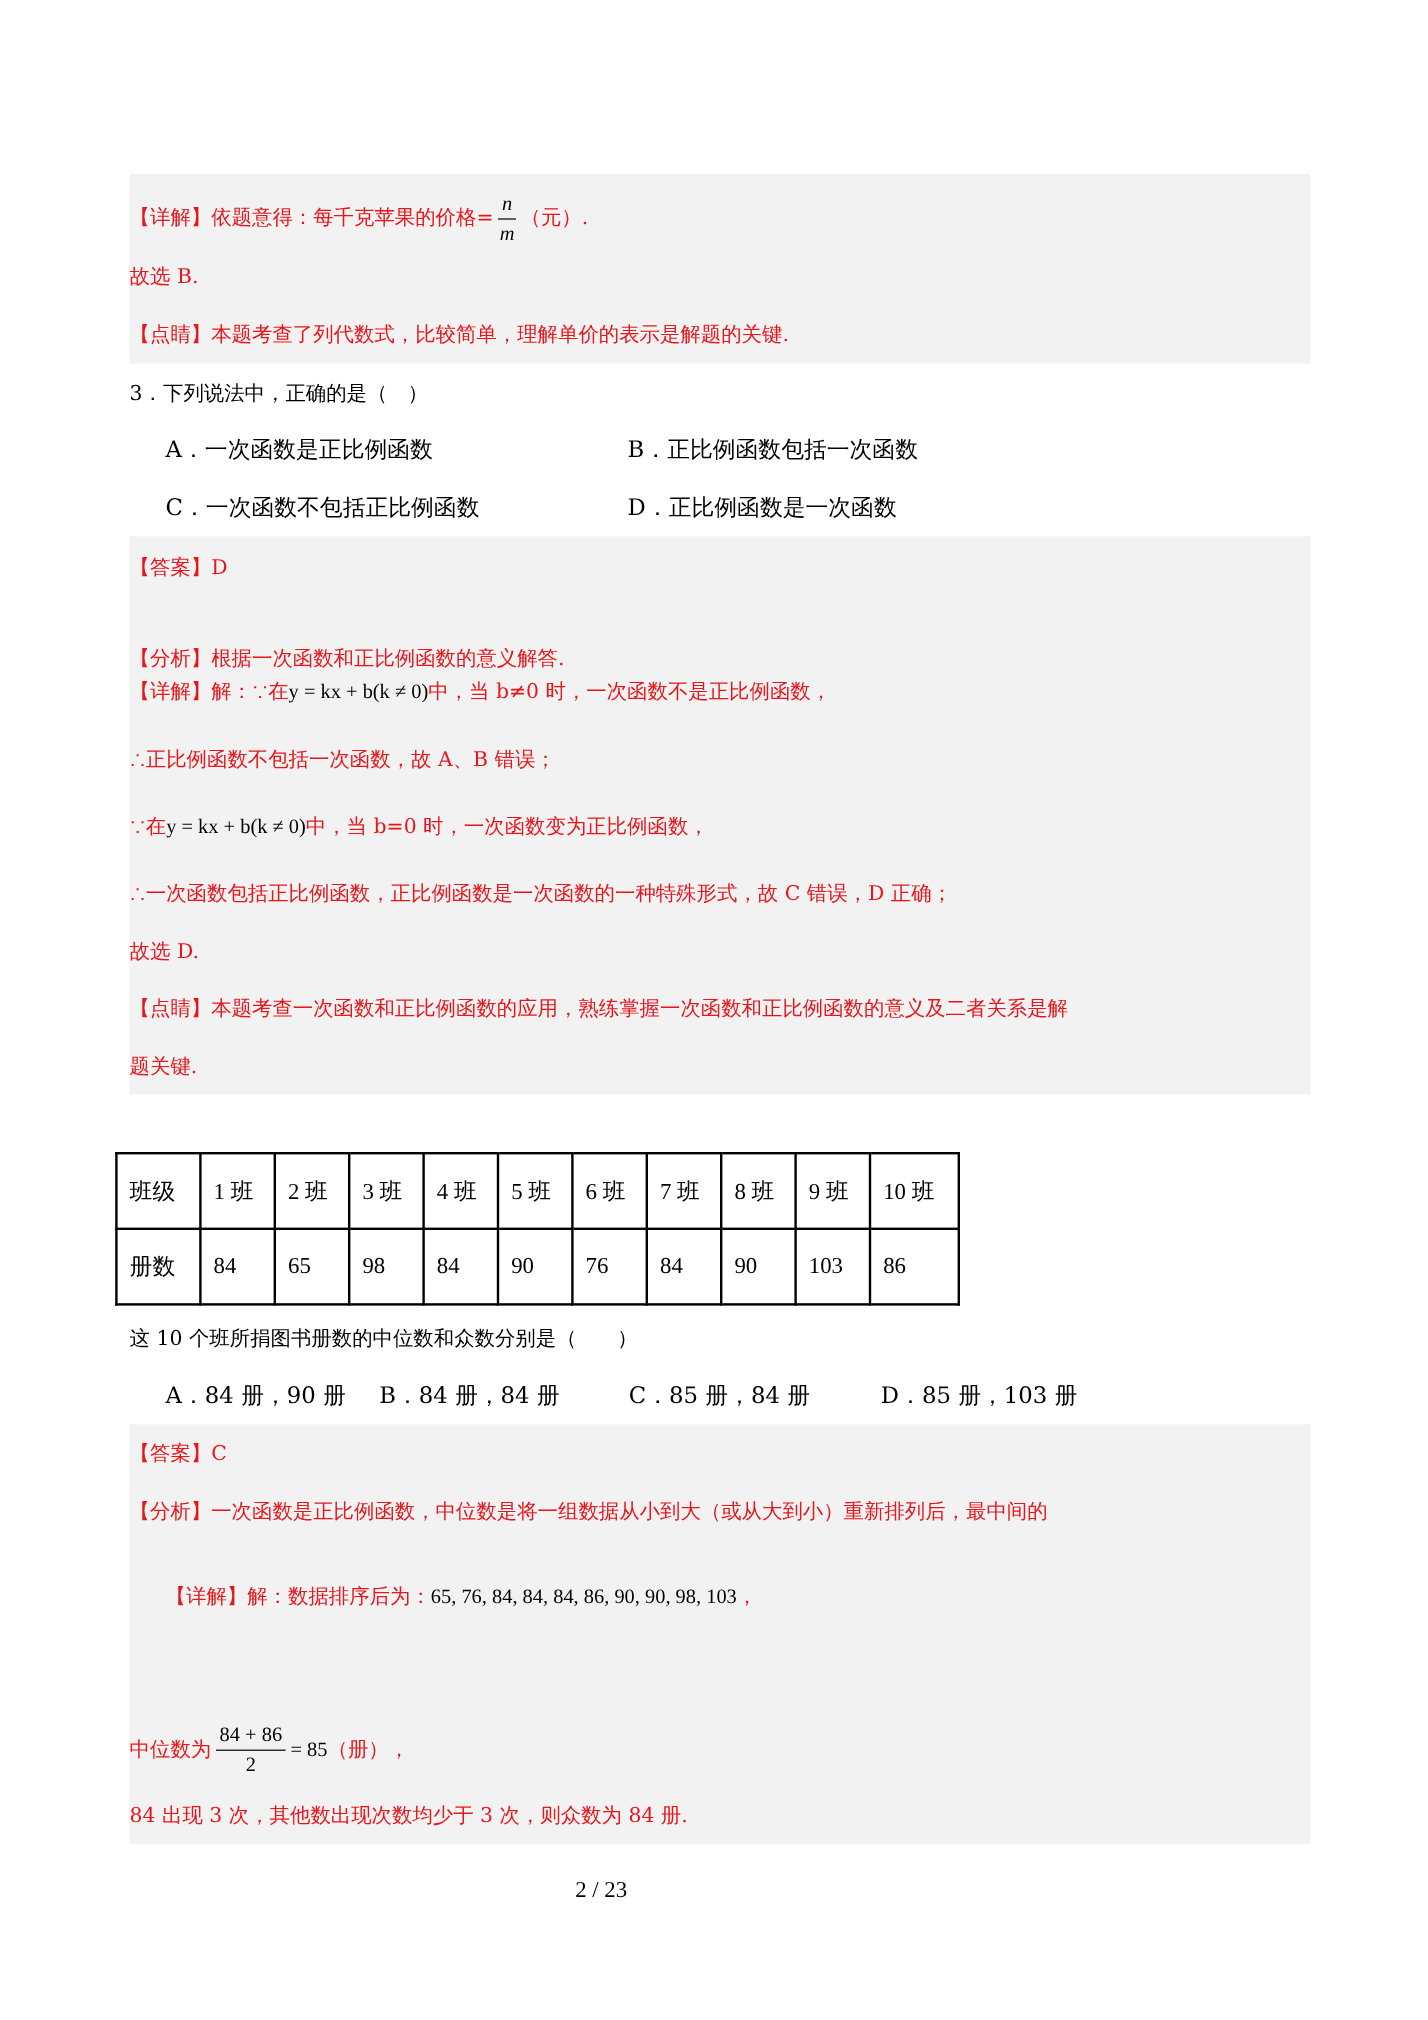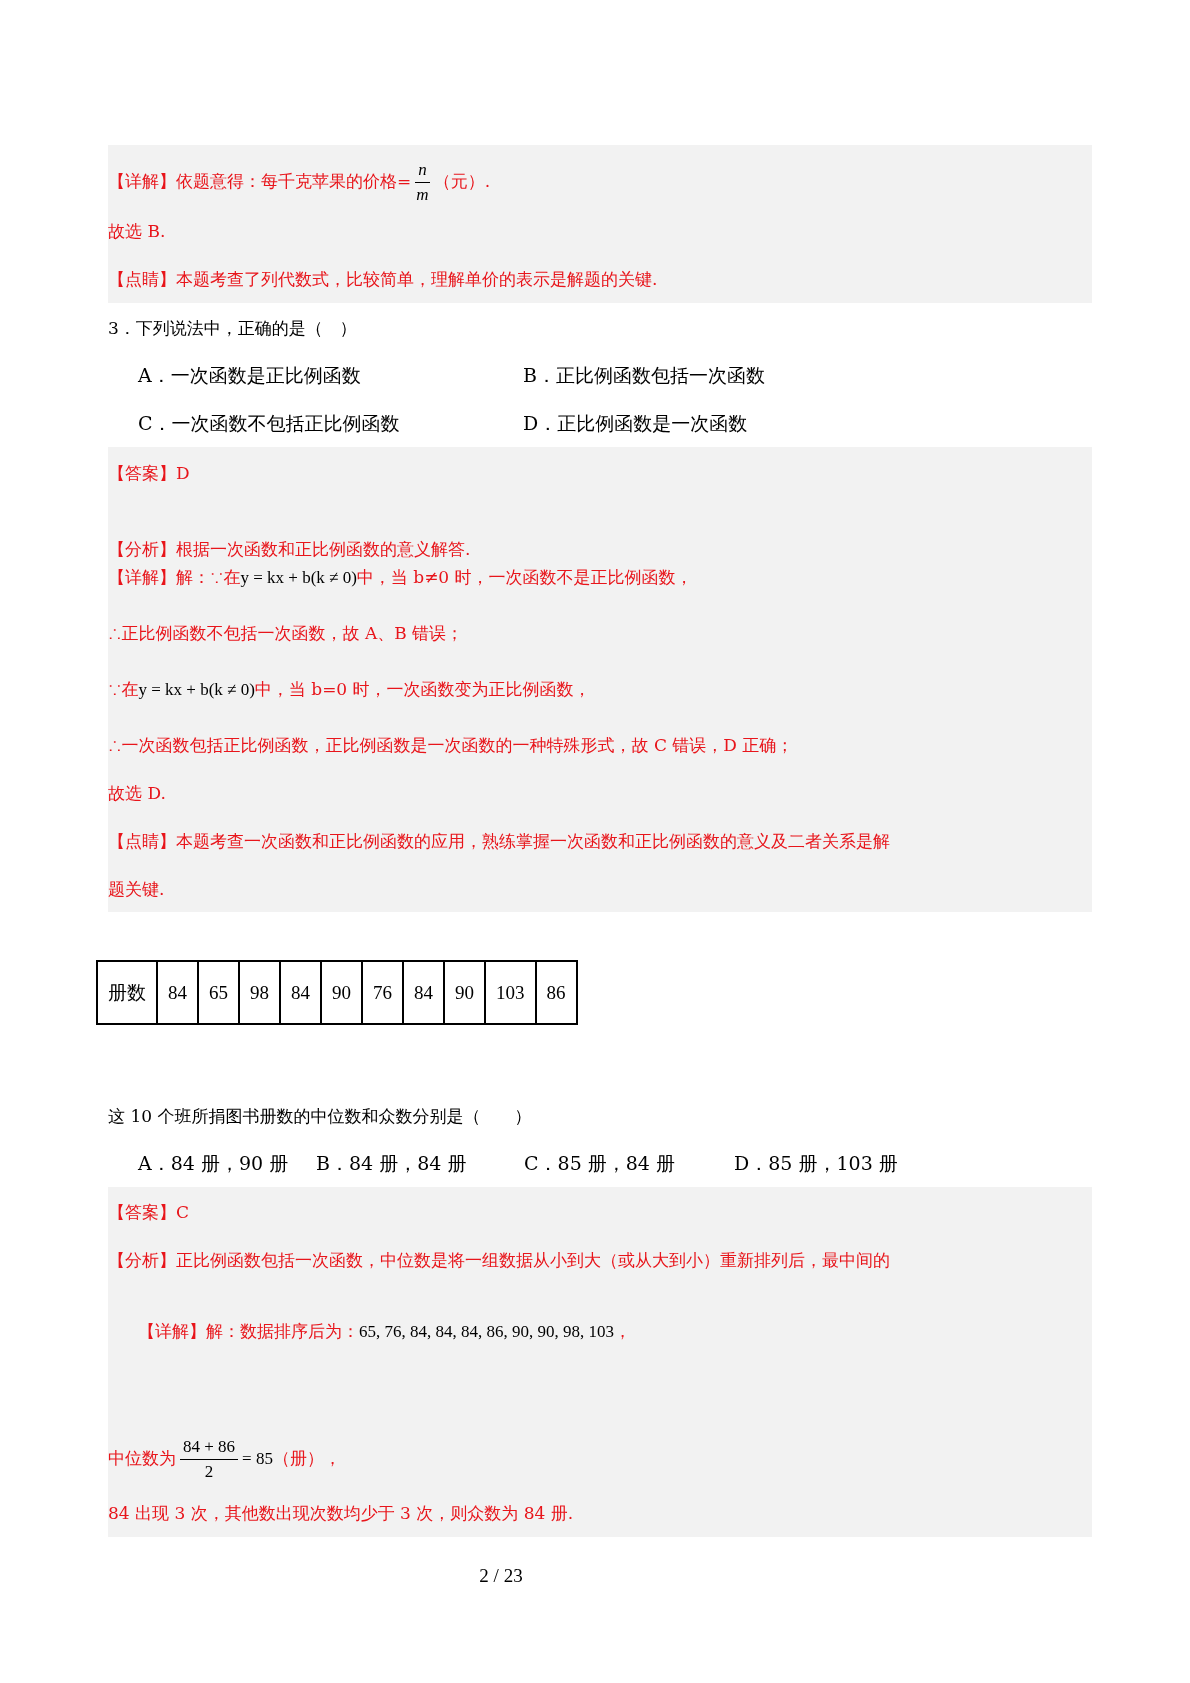--- a/index.html
+++ b/index.html
@@ -61,20 +61,33 @@
   </div>
   <div class="line red" style="top:732px;">∴一次函数包括正比例函数，正比例函数是一次函数的一种特殊形式，故 C 错误，D 正确；</div>
   <div class="line red" style="top:780px;">故选 D.</div>
   <div class="line red" style="top:828px;">
     <span>【点睛】</span><span>本题考查一次函数和正比例函数的应用，熟练掌握一次函数和正比例函数的意义及二者关系是解</span>
   </div>
   <div class="line red" style="top:876px;">题关键.</div>
 
   <table class="books">
     <tbody>
+        <tr>
+      <td style="width:48px;">班级</td>
+      <td style="width:40px;">1 班</td>
+      <td style="width:40px;">2 班</td>
+      <td style="width:40px;">3 班</td>
+      <td style="width:40px;">4 班</td>
+      <td style="width:40px;">5 班</td>
+      <td style="width:40px;">6 班</td>
+      <td style="width:40px;">7 班</td>
+      <td style="width:40px;">8 班</td>
+      <td style="width:40px;">9 班</td>
+      <td style="width:52px;">10 班</td>
+    </tr>
     <tr>
       <td>册数</td>
       <td>84</td>
       <td>65</td>
       <td>98</td>
       <td>84</td>
       <td>90</td>
       <td>76</td>
       <td>84</td>
       <td>90</td>
@@ -87,21 +100,21 @@
   <div class="opt" style="left:138px;top:1150px;">A．84 册，90 册</div>
   <div class="opt" style="left:316px;top:1150px;">B．84 册，84 册</div>
   <div class="opt" style="left:524px;top:1150px;">C．85 册，84 册</div>
   <div class="opt" style="left:734px;top:1150px;">D．85 册，103 册</div>
 
   <div class="gray" style="top:1187px;height:350px;"></div>
   <div class="line red" style="top:1199px;">
     <span>【答案】</span><span>C</span>
   </div>
   <div class="line red" style="top:1247px;">
-    <span>【分析】</span><span>正比例函数包括一次函数，中位数是将一组数据从小到大（或从大到小）重新排列后，最中间的</span>
+    <span>【分析】</span><span>一次函数是正比例函数，中位数是将一组数据从小到大（或从大到小）重新排列后，最中间的</span>
   </div>
   <div class="line red" style="top:1318px;margin-left:30px;">
     <span>【详解】</span><span>解：数据排序后为：</span><span class="math">65, 76, 84, 84, 84, 86, 90, 90, 98, 103</span><span>，</span>
   </div>
   <div class="line red" style="top:1430px;line-height:56px;">
     <span>中位数为</span><span class="frac upright" style="color:#000000;"><span class="num">84 + 86</span><span class="den">2</span></span><span class="math">= 85</span><span>（册），</span>
   </div>
   <div class="line red" style="top:1500px;">84 出现 3 次，其他数出现次数均少于 3 次，则众数为 84 册.</div>
 
   <div class="pagenum">2 / 23</div>

